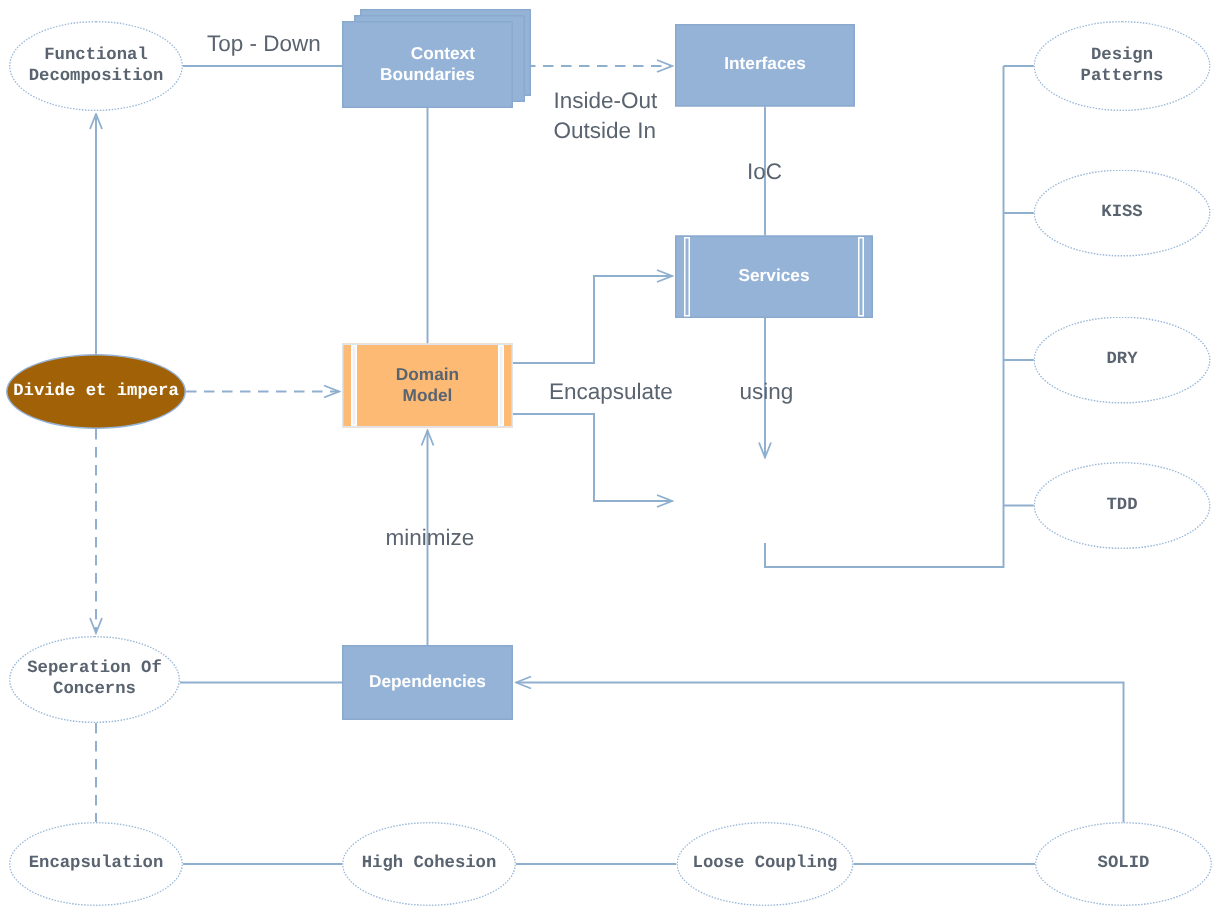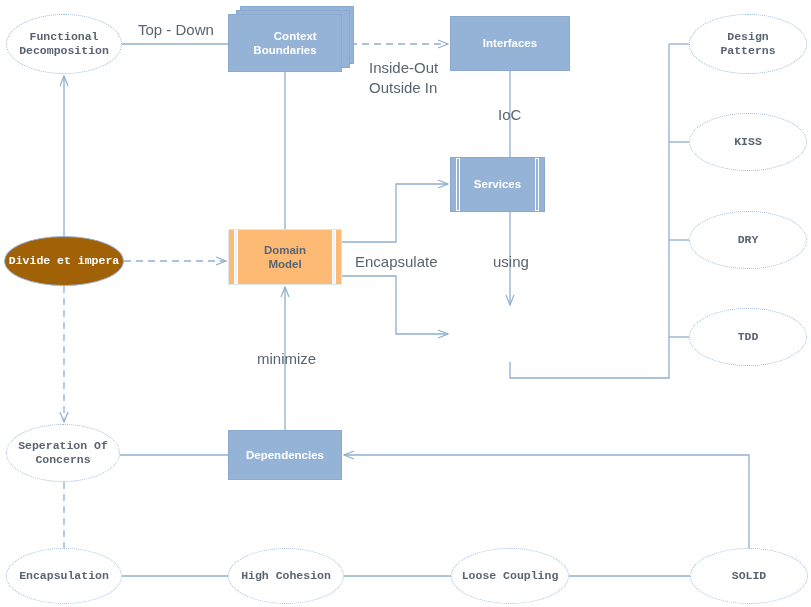--- a/index.html
+++ b/index.html
@@ -109,21 +109,21 @@
     <div class="node component" style="left:0;top:8px;width:114px;height:58px;border:1px solid #8aa9cf;text-align:right;">
       <span class="ctext" style="white-space:pre-line;">Context
 Boundaries</span>
     </div>
   </div>
 
   <div class="node rect" style="left:450px;top:16px;width:120px;height:55px;">
     <span>Interfaces</span>
   </div>
 
-  <div class="node component" style="left:450px;top:157px;width:95px;height:55px;position:absolute;">
+  <div class="node component" style="left:450px;top:157px;width:132px;height:55px;position:absolute;">
     <div class="bar l"></div>
     <div class="bar r"></div>
     <span class="ctext">Services</span>
   </div>
 
 
   <div class="node component light" style="left:228px;top:229px;width:114px;height:56px;position:absolute;">
     <div class="bar l"></div>
     <div class="bar r"></div>
     <span class="ctext" style="white-space:pre-line;">Domain
@@ -172,17 +172,17 @@
 
   <div class="elabel" style="left:138px;top:20px;">Top - Down</div>
 
   <div class="elabel" style="left:369px;top:30px;margin-top:28px;">Inside-Out
 Outside In</div>
 
   <div class="elabel" style="left:498px;top:105px;">IoC</div>
 
   <div class="elabel" style="left:493px;top:252px;">using</div>
 
-  <div class="elabel" style="left:355px;top:252px;">Encapsulate</div>
+  <div class="elabel" style="left:366px;top:252px;">Encapsulate</div>
 
   <div class="elabel" style="left:257px;top:349px;">minimize</div>
 
 </div>
 
 </body></html>

